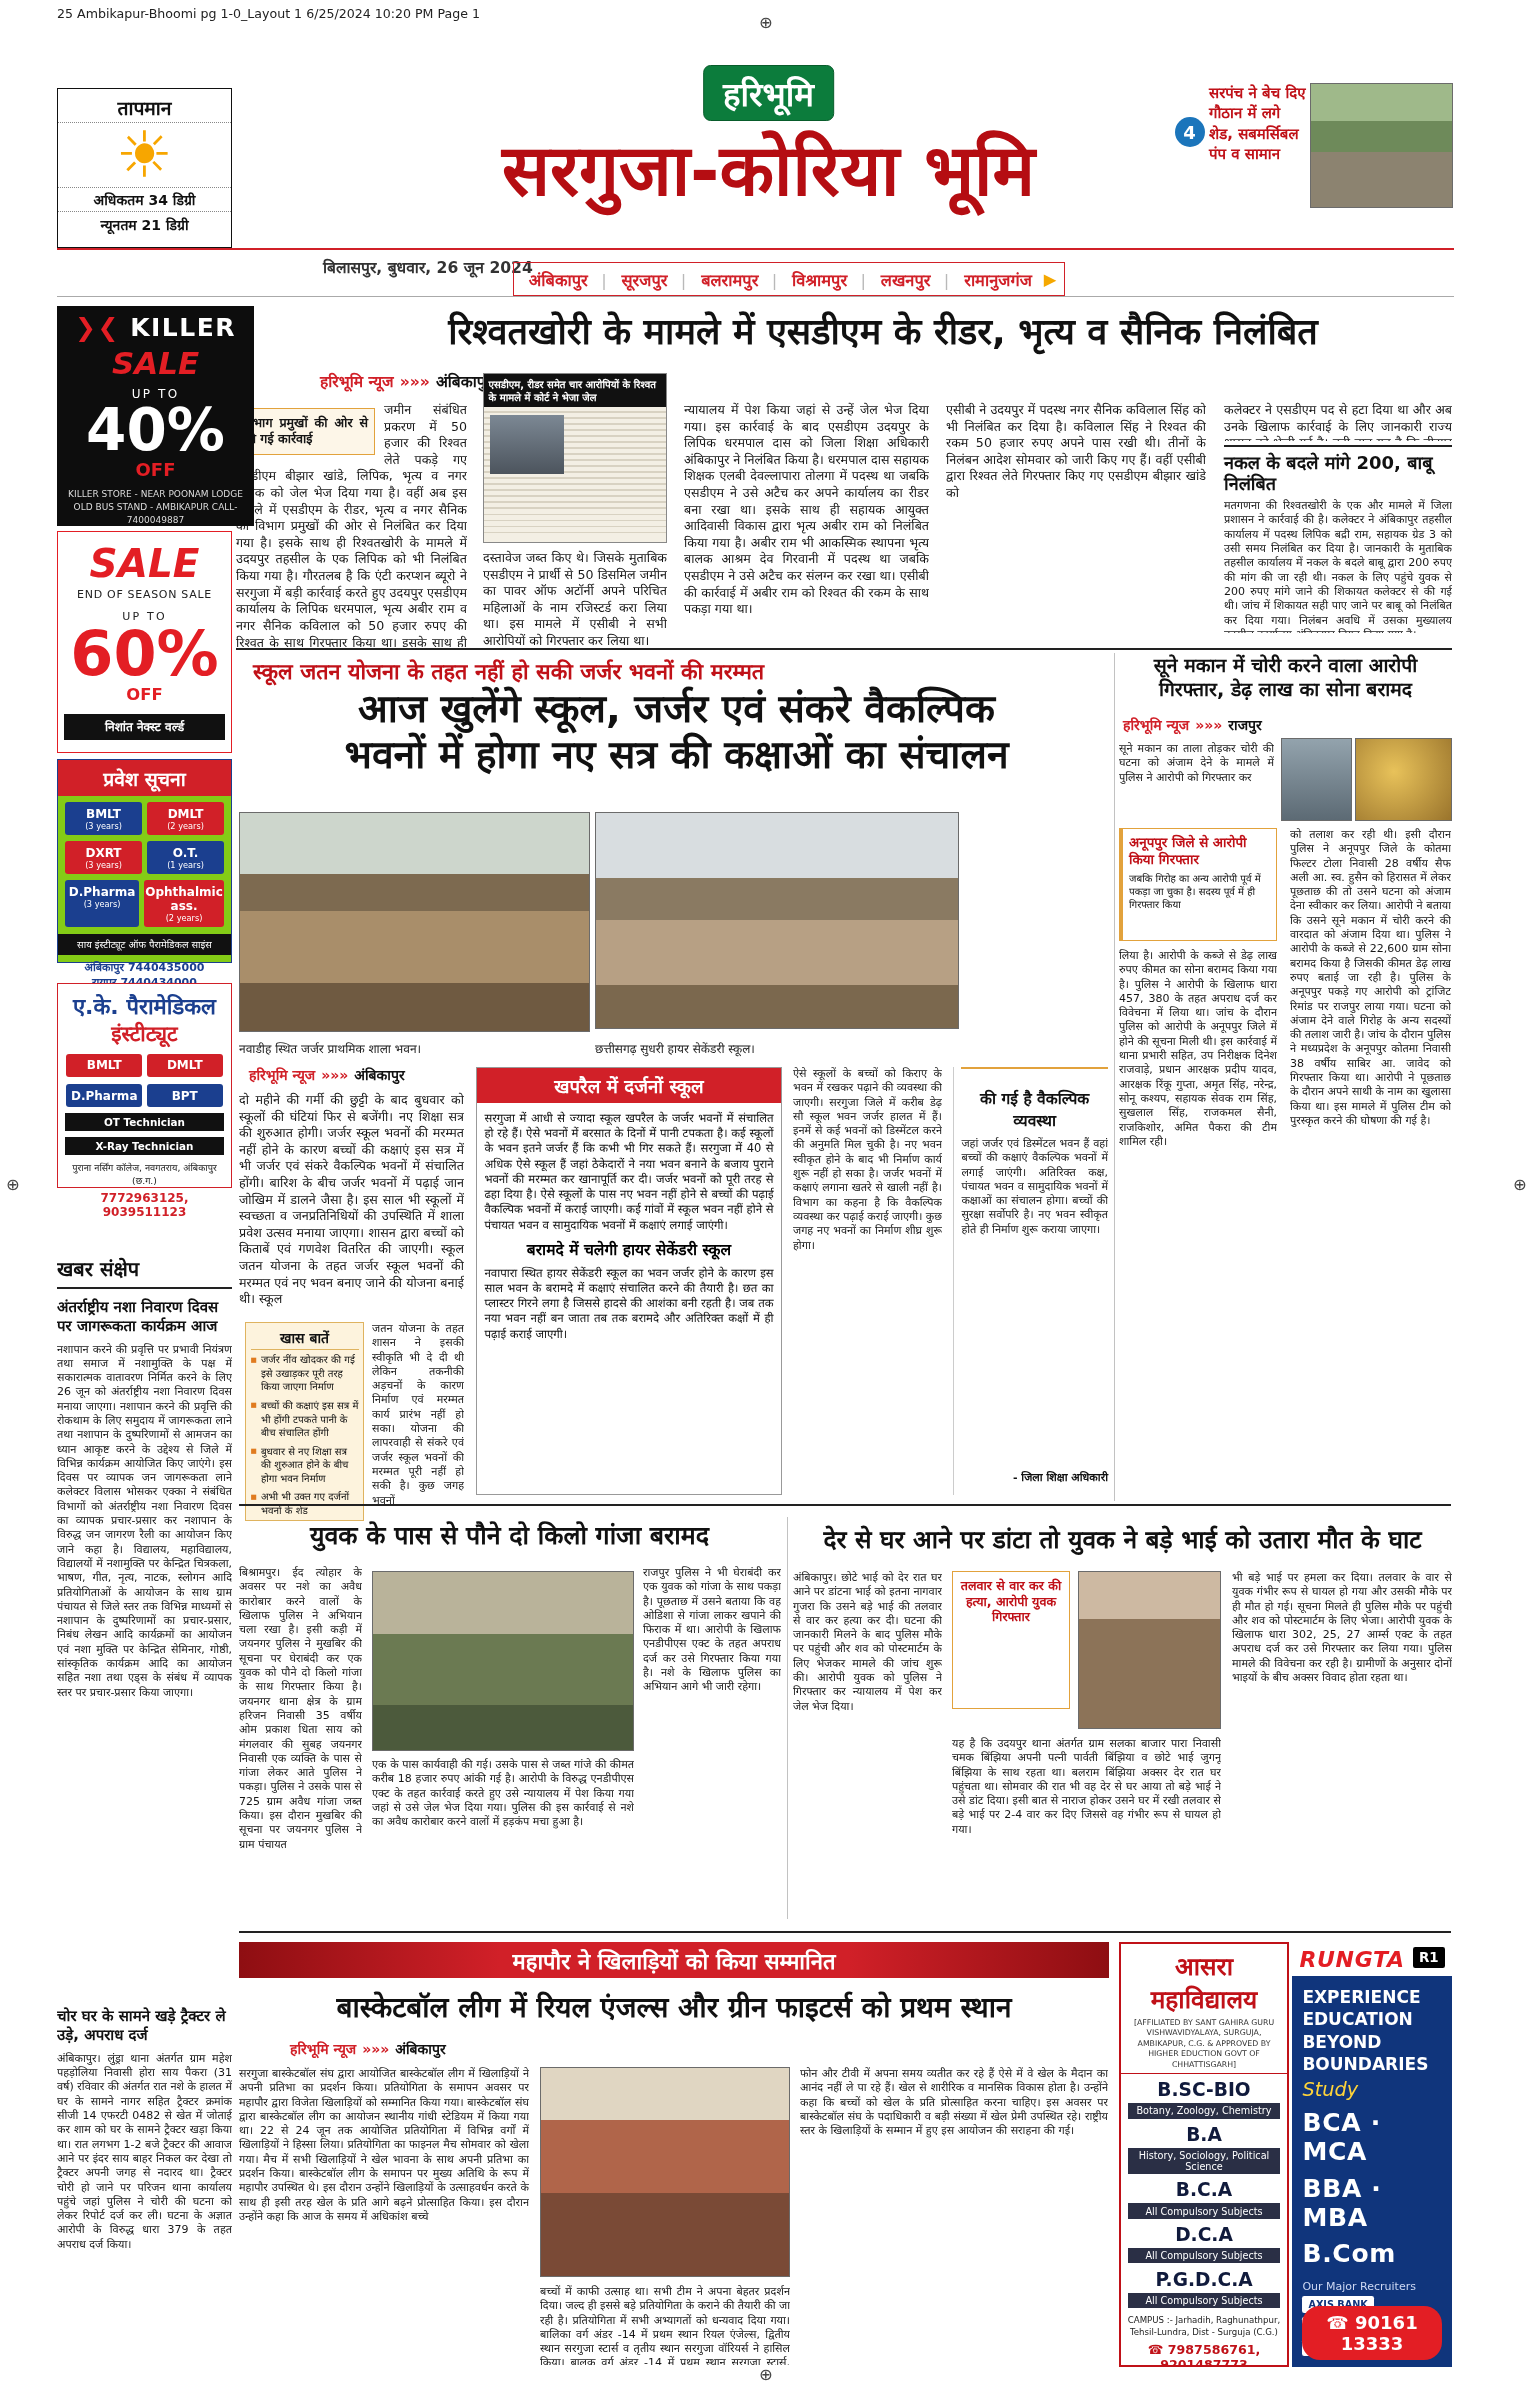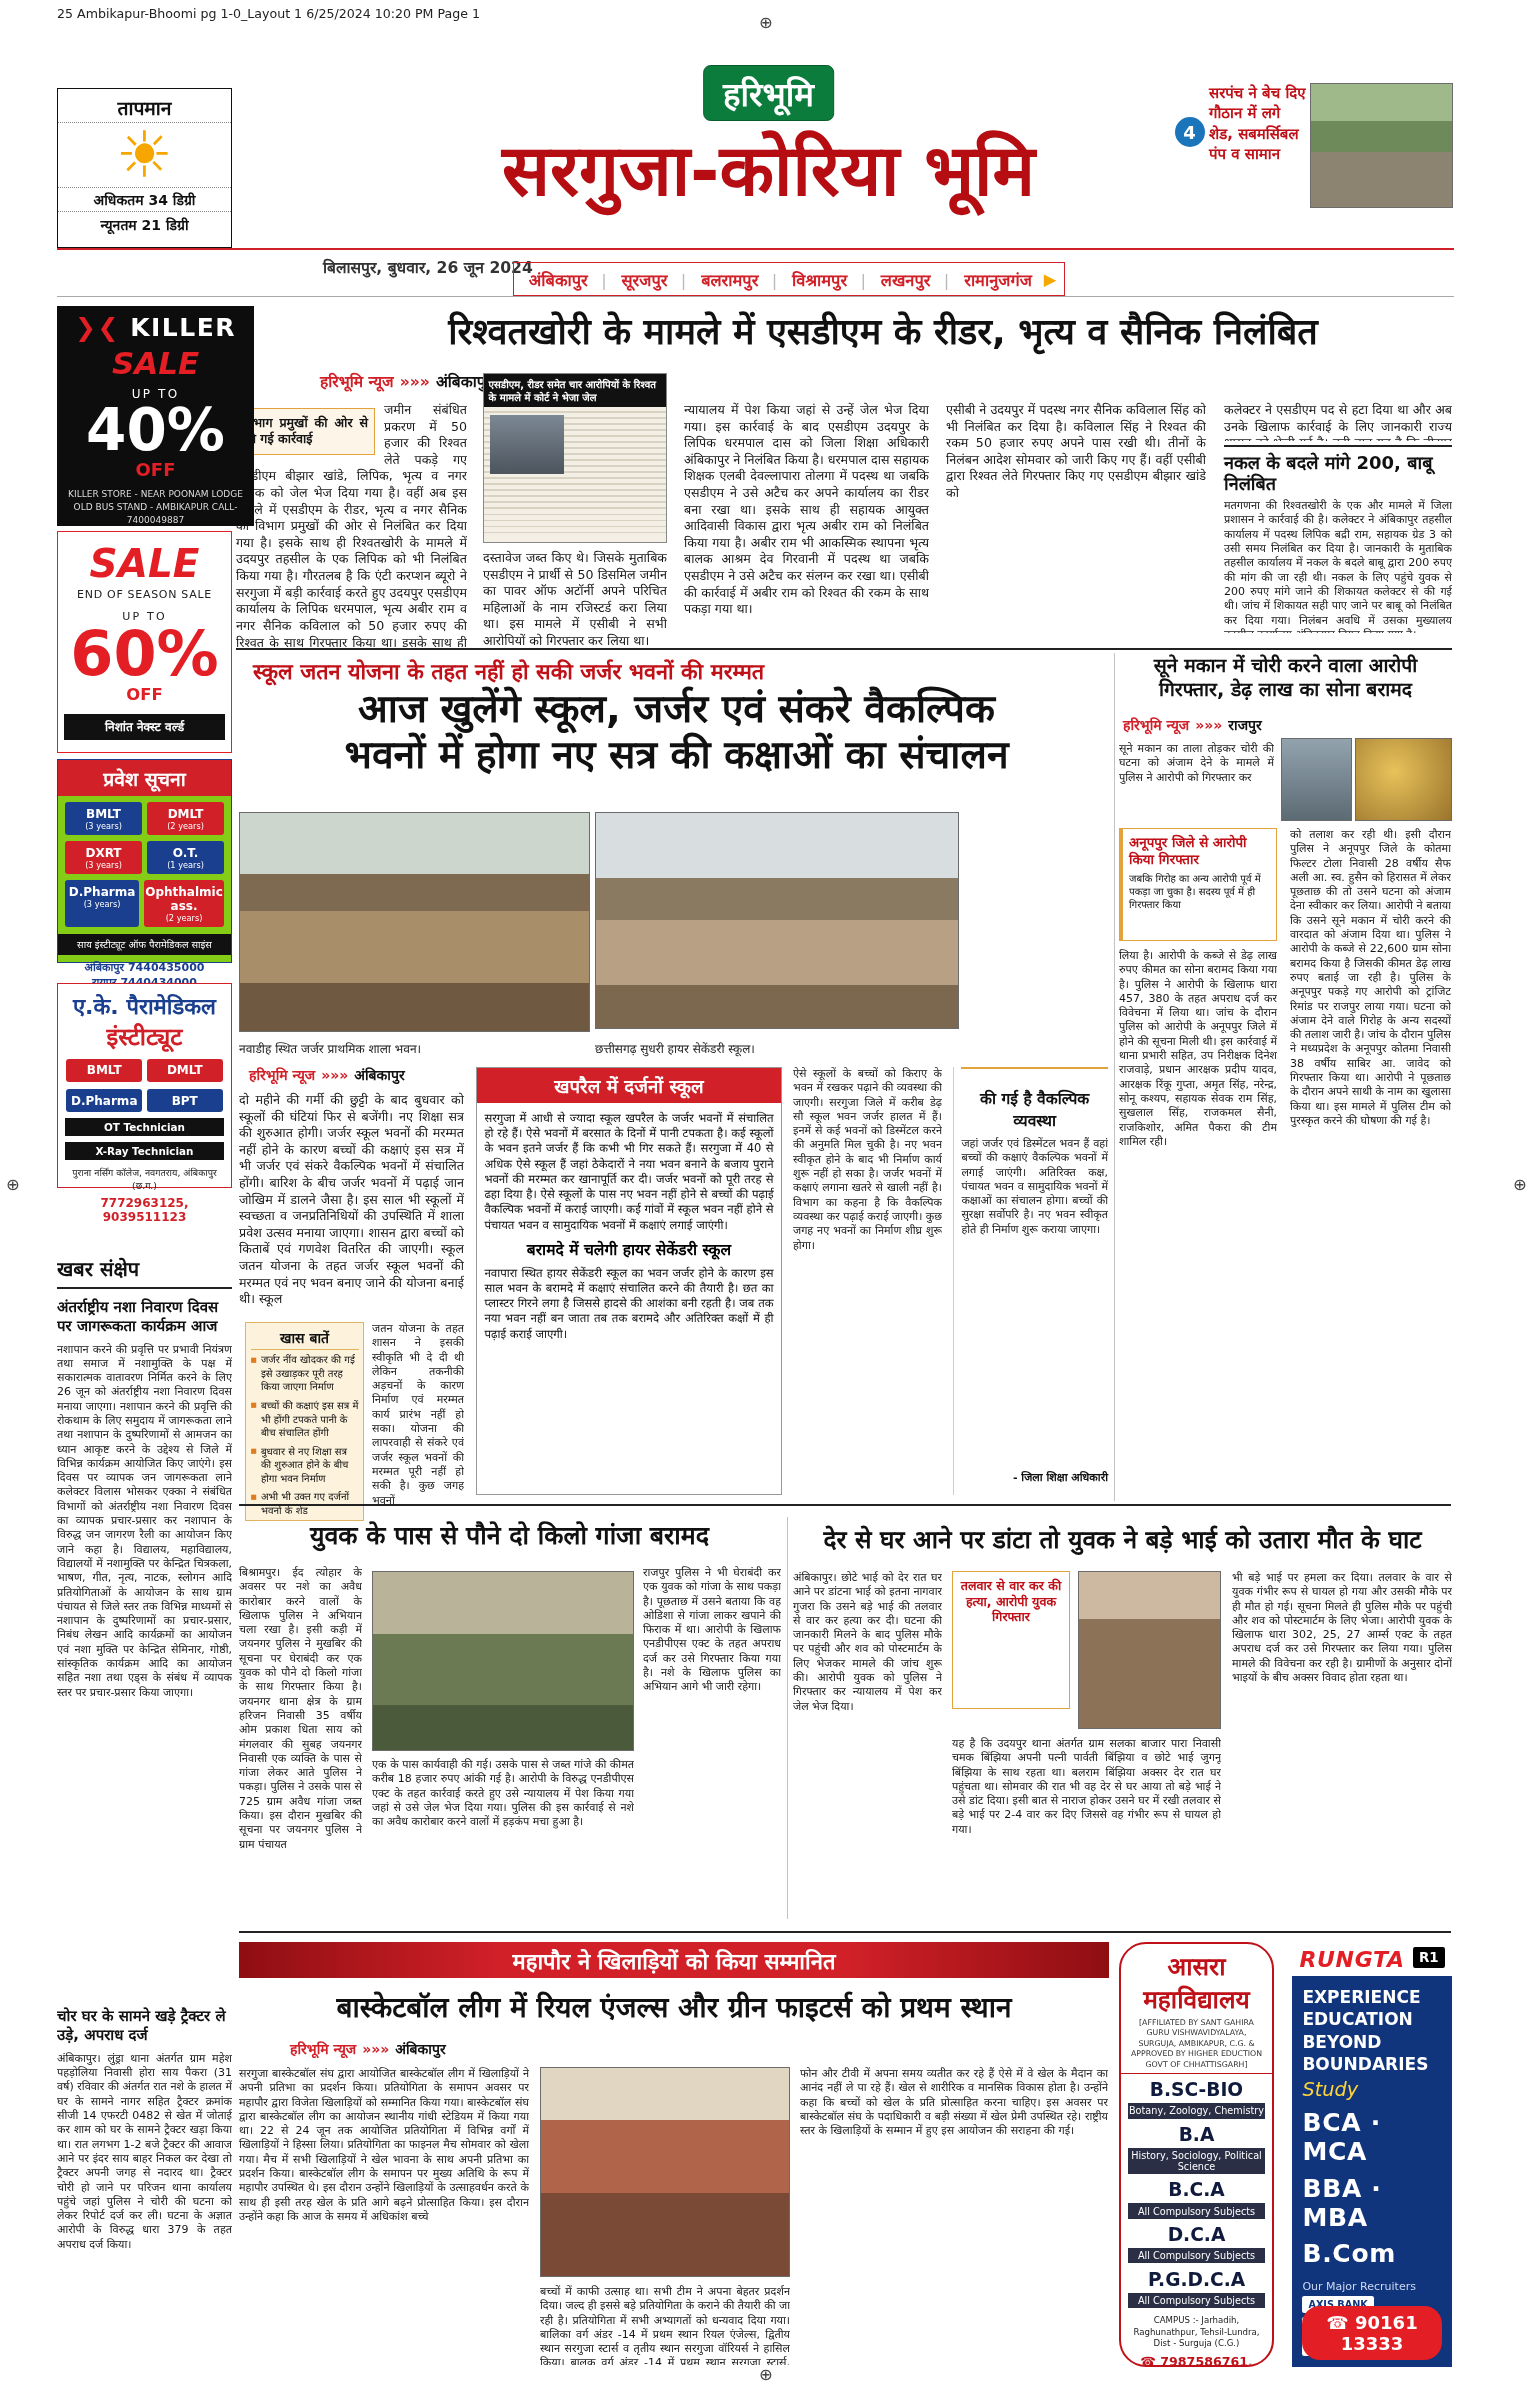--- a/index.html
+++ b/index.html
@@ -57,21 +57,21 @@
   .pravesh{position:absolute;background:#84cc16;border:1.5px solid #1b3f8f;box-sizing:border-box;text-align:center;}
   .pravesh .title{background:#d12028;color:#fff;font-weight:bold;font-size:19.3px;padding:4.5px 0;}
   .chiprow{display:flex;justify-content:space-around;margin:6px 4.5px 0 4.5px;}
   .chip{flex:1;margin:0 2.2px;border-radius:3px;color:#fff;font-weight:bold;font-size:12px;padding:4.5px 1.5px;}
   .chip .dur{display:block;font-size:8.2px;font-weight:normal;}
   .chip.red{background:#d12028;} .chip.blue{background:#1b3f8f;}
   .pravesh .inst{background:#111;color:#fff;font-size:9.7px;padding:3.7px 1.5px;margin-top:7.4px;}
   .pravesh .phones{font-size:11px;font-weight:bold;color:#1b3f8f;padding:4.5px 0;}
   .ak{position:absolute;background:#fff;border:1.5px solid #d12028;box-sizing:border-box;text-align:center;padding-top:6px;}
   .ak .t1{color:#1b3f8f;font-size:22px;font-weight:bold;}
-  .ak .t2{color:#d12028;font-size:24px;font-weight:bold;margin-top:-1.5px;}
+  .ak .t2{color:#d12028;font-size:21px;font-weight:bold;margin-top:-1.5px;}
   .ak .row2{display:flex;justify-content:space-around;margin:7.4px 6px 0 6px;}
   .ak .tech{background:#111;color:#fff;font-size:10.4px;font-weight:bold;padding:3px 0;margin:6px 7.4px 0 7.4px;}
   .ak .addr{font-size:9.3px;color:#222;margin-top:6px;padding:0 4.5px;}
   .ak .phones{color:#d12028;font-weight:bold;font-size:12px;margin-top:3.7px;}
   .briefs{position:absolute;box-sizing:border-box;}
   .briefs .title{font-size:20px;font-weight:bold;border-bottom:2.2px double #222;padding-bottom:4.5px;margin-bottom:9px;}
   .briefs h4{font-size:15px;line-height:1.3;margin:0 0 6px 0;}
   
   .asra{position:absolute;border:2.2px solid #c01118;box-sizing:border-box;background:#fff;text-align:center;overflow:hidden;}
   .asra .title{color:#c01118;font-weight:bold;font-size:24.5px;padding-top:4.5px;}
@@ -326,21 +326,21 @@
   <div class="band" style="left:239px;top:1942px;width:870px;height:36px;">महापौर ने खिलाड़ियों को किया सम्मानित</div>
   <div class="abs center" style="left:239px;top:1987px;width:870px;font-size:28px;font-weight:bold;">बास्केटबॉल लीग में रियल एंजल्स और ग्रीन फाइटर्स को प्रथम स्थान</div>
   <div class="abs byline" style="left:290px;top:2039px;font-size:14px;">
     <span class="agency">हरिभूमि न्यूज</span><span class="chev"></span><span class="city">अंबिकापुर</span>
   </div>
   <div class="abs bt-sm" style="left:239px;top:2067px;width:290px;height:297px;">सरगुजा बास्केटबॉल संघ द्वारा आयोजित बास्केटबॉल लीग में खिलाड़ियों ने अपनी प्रतिभा का प्रदर्शन किया। प्रतियोगिता के समापन अवसर पर महापौर द्वारा विजेता खिलाड़ियों को सम्मानित किया गया। बास्केटबॉल संघ द्वारा बास्केटबॉल लीग का आयोजन स्थानीय गांधी स्टेडियम में किया गया था। 22 से 24 जून तक आयोजित प्रतियोगिता में विभिन्न वर्गों में खिलाड़ियों ने हिस्सा लिया। प्रतियोगिता का फाइनल मैच सोमवार को खेला गया। मैच में सभी खिलाड़ियों ने खेल भावना के साथ अपनी प्रतिभा का प्रदर्शन किया। बास्केटबॉल लीग के समापन पर मुख्य अतिथि के रूप में महापौर उपस्थित थे। इस दौरान उन्होंने खिलाड़ियों के उत्साहवर्धन करते के साथ ही इसी तरह खेल के प्रति आगे बढ़ने प्रोत्साहित किया। इस दौरान उन्होंने कहा कि आज के समय में अधिकांश बच्चे</div>
   <div class="ph" style="left:540px;top:2067px;width:250px;height:210px;background:linear-gradient(#e0d6c2 0 25%, #b0654a 25% 60%, #7a4a36 60% 100%);"></div>
   <div class="abs bt-sm" style="left:540px;top:2285px;width:250px;height:80px;">बच्चों में काफी उत्साह था। सभी टीम ने अपना बेहतर प्रदर्शन दिया। जल्द ही इससे बड़े प्रतियोगिता के कराने की तैयारी की जा रही है। प्रतियोगिता में सभी अभ्यागतों को धन्यवाद दिया गया। बालिका वर्ग अंडर -14 में प्रथम स्थान रियल एंजेल्स, द्वितीय स्थान सरगुजा स्टार्स व तृतीय स्थान सरगुजा वॉरियर्स ने हासिल किया। बालक वर्ग अंडर -14 में प्रथम स्थान सरगुजा स्टार्स, द्वितीय स्थान सरगुजा ब्लेजर्स, तृतीय स्थान सरगुजा हूपर्स ने हासिल किया। बालिका वर्ग अंडर -17 में प्रथम स्थान ग्रीन फाइटर्स, द्वितीय स्थान सरगुजा शूटर्स, तृतीय स्थान सरगुजा स्टार्स ने प्राप्त किया।</div>
   <div class="abs bt-sm" style="left:800px;top:2067px;width:308px;height:297px;">फोन और टीवी में अपना समय व्यतीत कर रहे हैं ऐसे में वे खेल के मैदान का आनंद नहीं ले पा रहे हैं। खेल से शारीरिक व मानसिक विकास होता है। उन्होंने कहा कि बच्चों को खेल के प्रति प्रोत्साहित करना चाहिए। इस अवसर पर बास्केटबॉल संघ के पदाधिकारी व बड़ी संख्या में खेल प्रेमी उपस्थित रहे। राष्ट्रीय स्तर के खिलाड़ियों के सम्मान में हुए इस आयोजन की सराहना की गई।</div>
 
-  <div class="asra" style="left:1119px;top:1942px;width:155px;height:425px;border-radius:27px;">
+  <div class="asra" style="left:1119px;top:1942px;width:170px;height:425px;">
     <div class="title">आसरा महाविद्यालय</div>
     <div class="aff">[AFFILIATED BY SANT GAHIRA GURU VISHWAVIDYALAYA, SURGUJA, AMBIKAPUR, C.G. &amp; APPROVED BY HIGHER EDUCTION GOVT OF CHHATTISGARH]</div>
     <div class="cname">B.SC-BIO</div>
     <div class="csub">Botany, Zoology, Chemistry</div>
     <div class="cname">B.A</div>
     <div class="csub">History, Sociology, Political Science</div>
     <div class="cname">B.C.A</div>
     <div class="csub">All Compulsory Subjects</div>
     <div class="cname">D.C.A</div>
     <div class="csub">All Compulsory Subjects</div>

